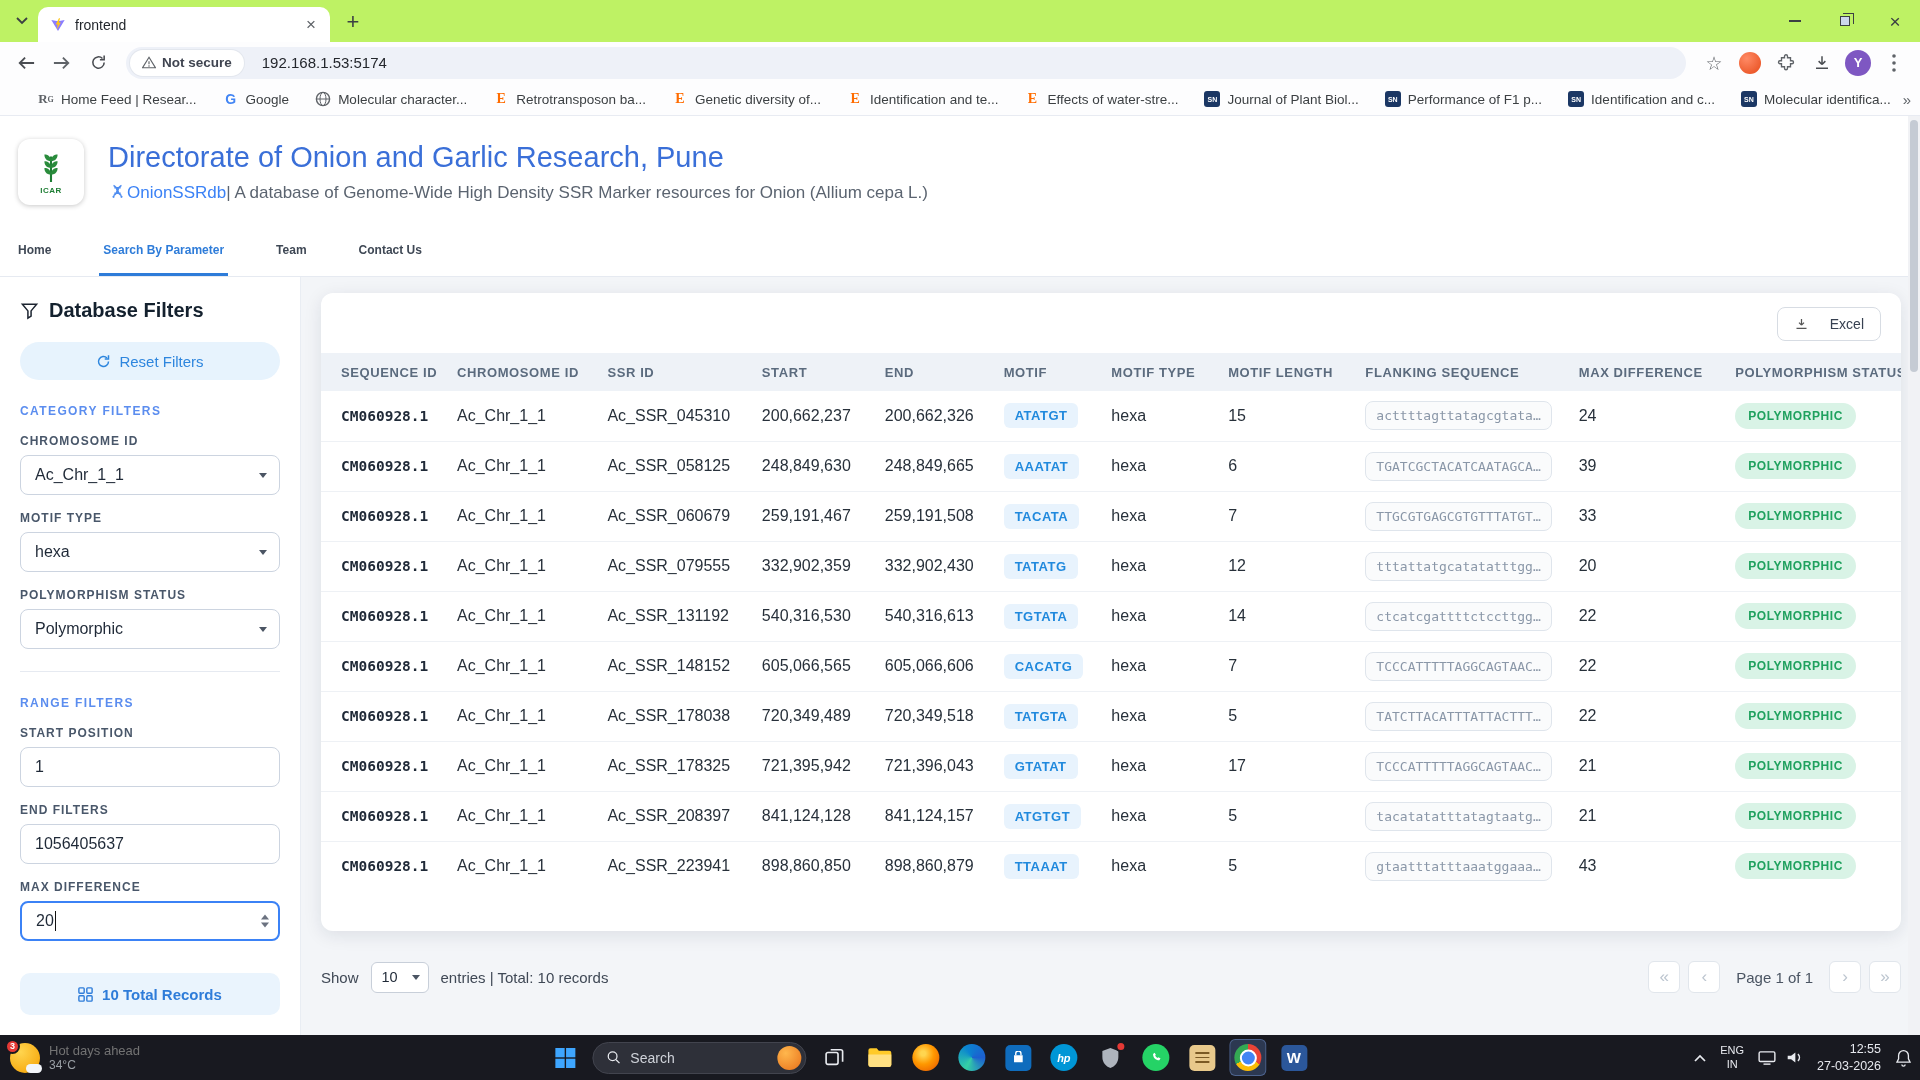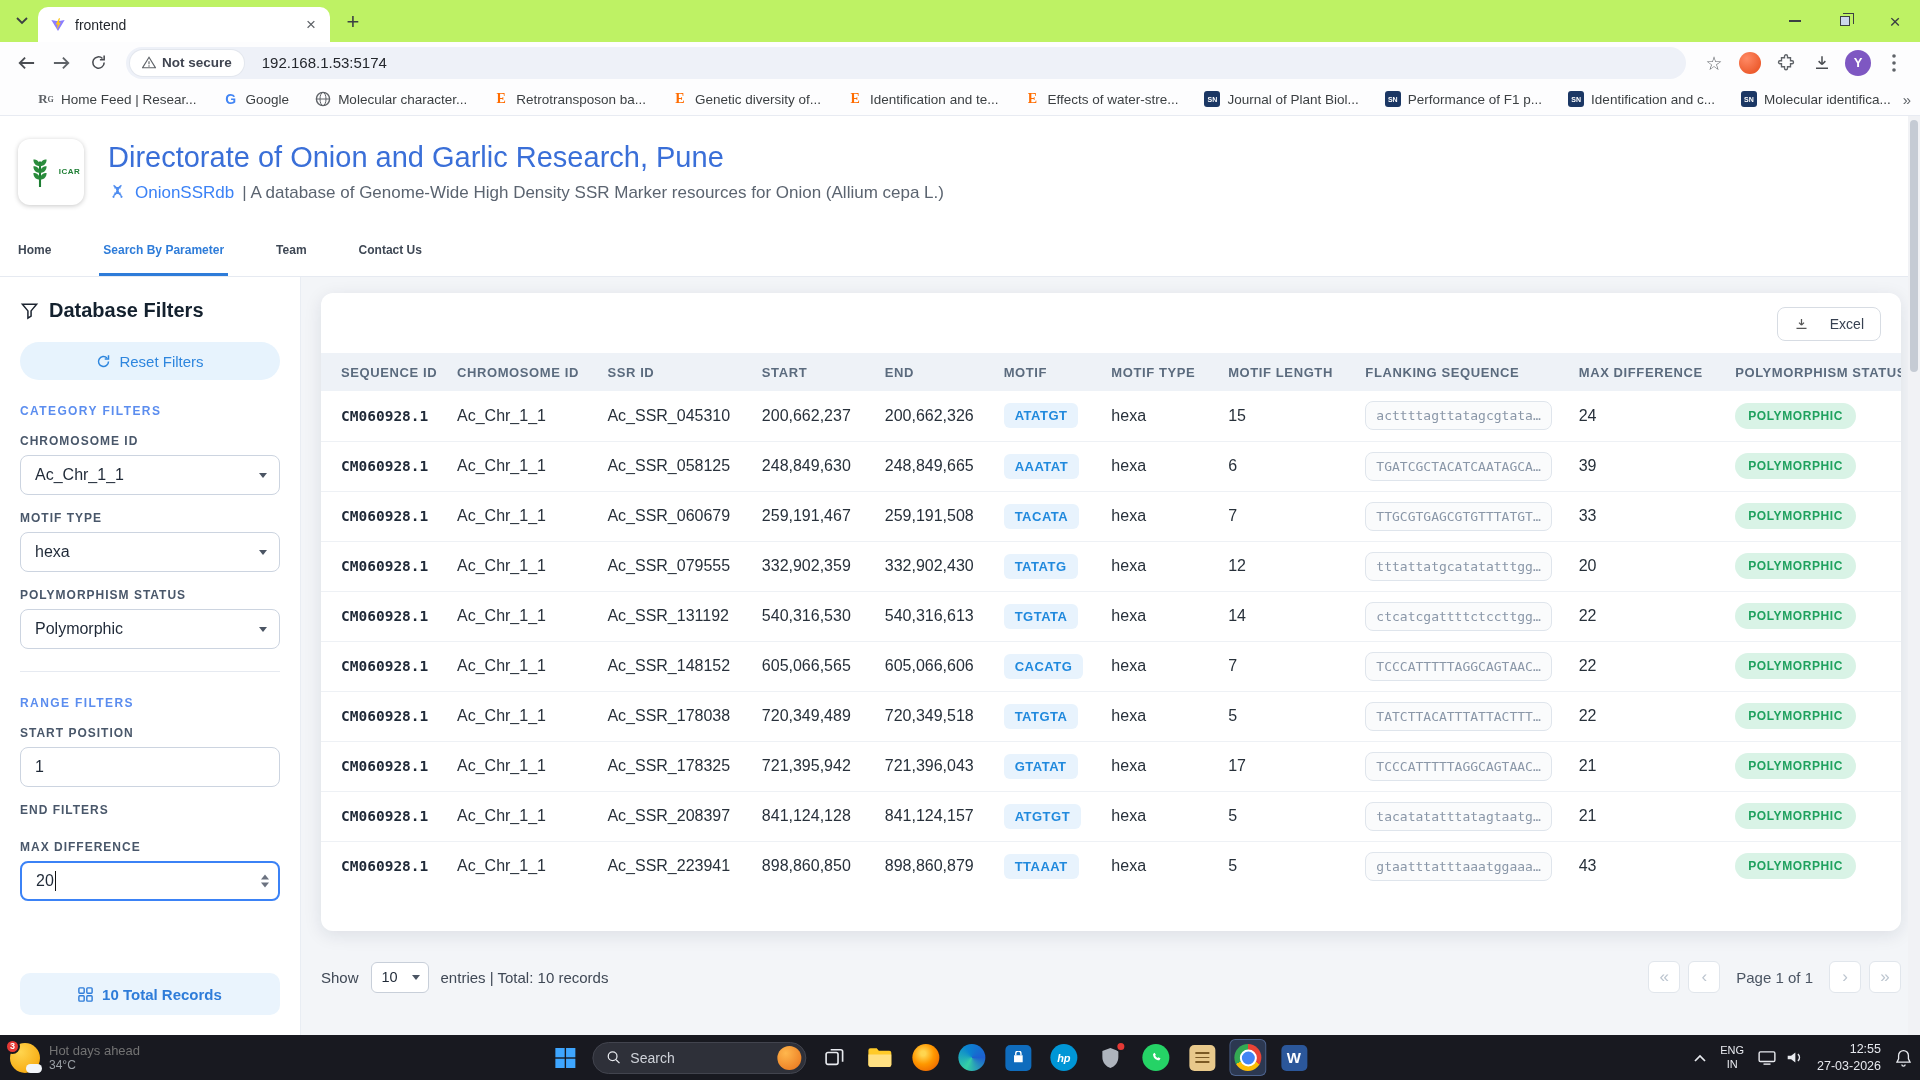--- a/index.html
+++ b/index.html
@@ -42,24 +42,24 @@
 .fav-rg sup{font-size:8px}
 .fav-g{color:#4285F4;font-size:14px}
 .fav-e{color:#ff6c00;font-size:14px;font-family:"Liberation Serif",serif}
 .fav-sn{background:#1b3764;color:#fff;font-size:7px;border-radius:3px}
 .bm-divider{width:1px;height:18px;background:#dadce0}
 .bm-right{margin-left:auto;display:flex;align-items:center;gap:14px}
 .chev-dbl{font-size:15px;color:#5f6368}
 
 
 .site-header{height:111px;background:#fff;display:flex;align-items:center;padding:0 0 0 18px;gap:24px}
-.logo{width:66px;height:66px;background:#fff;border-radius:12px;box-shadow:0 1px 5px rgba(0,0,0,.22);display:flex;flex-direction:row;align-items:center;justify-content:center;gap:1px}
+.logo{width:66px;height:66px;background:#fff;border-radius:12px;box-shadow:0 1px 5px rgba(0,0,0,.22);display:flex;flex-direction:column;align-items:center;justify-content:center;gap:1px}
 .logo .icar{font-size:8px;font-weight:700;color:#1e7e34;letter-spacing:.5px}
 .site-text h1{font-size:29px;font-weight:500;color:#3a6fd8;margin-bottom:9px}
-.tagline{display:flex;gap:8px;font-size:17px;color:#5b6470}
+.tagline{display:flex;gap:0;font-size:17px;color:#5b6470}
 .tagline .app{color:#3b82f6;font-weight:500}
 
 
 .nav{height:50px;border-bottom:1px solid #e6eaf1;display:flex;align-items:stretch;padding:0 14px;gap:44px}
 .nav-item{display:flex;align-items:center;font-size:12px;font-weight:600;color:#3f4855;border-bottom:3px solid transparent;padding:0 4px;cursor:pointer}
 .nav-item.active{color:#2e7cd9;border-bottom-color:#2e7cd9}
 
 
 .content{display:flex;height:758px}
 .sidebar{width:301px;background:#fff;border-right:1px solid #e9edf3;padding:22px 20px 20px 20px;display:flex;flex-direction:column}
@@ -358,20 +358,23 @@
 
     <div class="sb-divider"></div>
     <div class="sec-label">RANGE FILTERS</div>
 
     <div class="f-label">START POSITION</div>
     <div class="field">
       <span>1</span>
     </div>
 
     <div class="f-label">END FILTERS</div>
+    <div class="field">
+      <span>1056405637</span>
+    </div>
 
     <div class="f-label">MAX DIFFERENCE</div>
     <div class="field focused">
       <span>20</span>
       <span class="text-caret"></span>
       <span class="spin">
           <i class="up"></i>
           <i class="down"></i>
         </span>
     </div>

